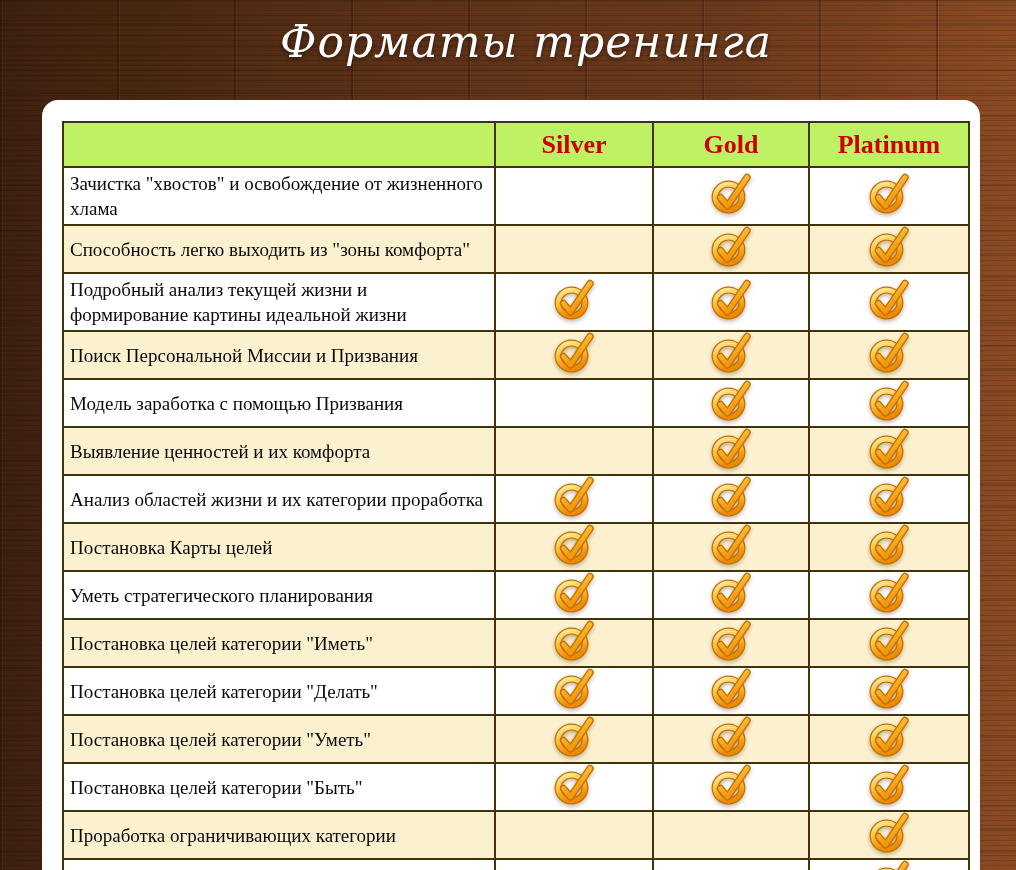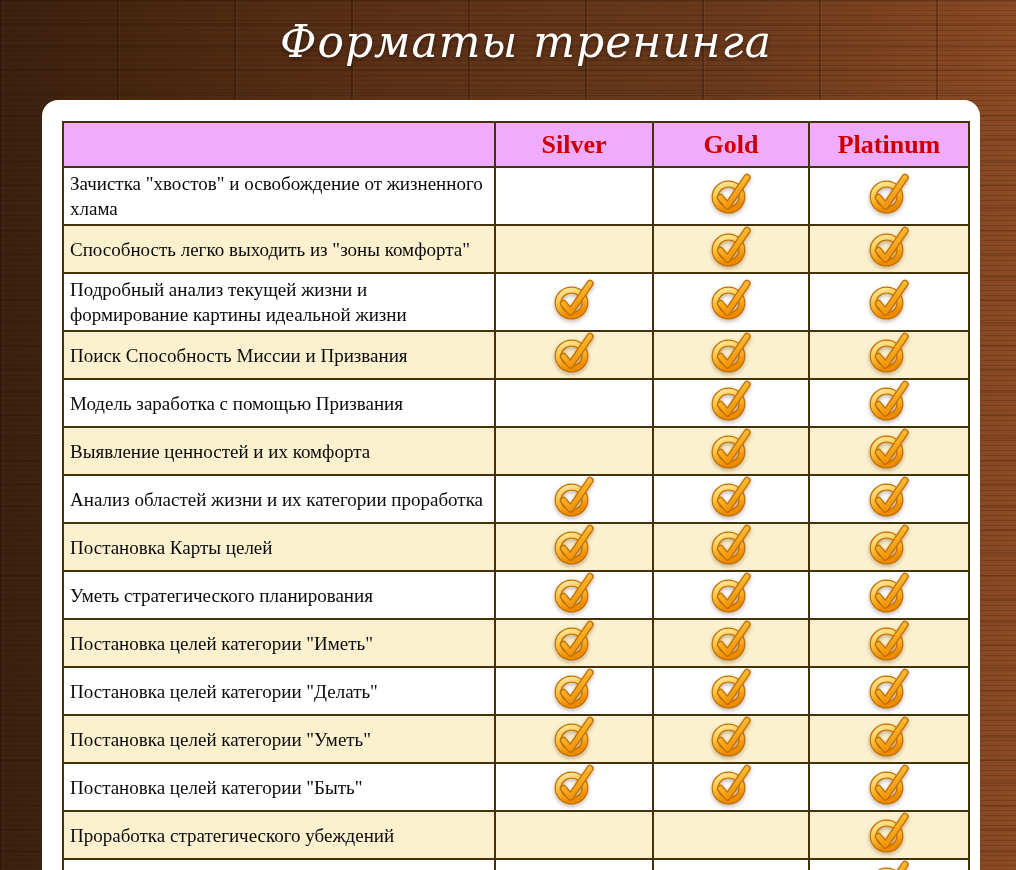--- a/index.html
+++ b/index.html
@@ -29,21 +29,21 @@
   }
   table{
     border-collapse:collapse; table-layout:fixed;
     margin:21px 0 0 20px; width:906px;
     border:2px solid #46320a;
   }
   col.c-label{ width:432px; } col.c-silver{ width:158px; }
   col.c-gold{ width:156px; } col.c-platinum{ width:160px; }
   th,td{ border:2px solid #46320a; }
   thead th{
-    height:45px; background:#f0abfc;
+    height:45px; background:#bef264;
     color:#cc0000; font-weight:bold; font-size:26px;
     font-family:"Liberation Serif", serif;
     text-align:center; vertical-align:middle;
   }
   td.label-cell{
     font-size:19px; line-height:1.32; color:#0a0a0a;
     padding:3px 8px 3px 6px; vertical-align:middle;
     background:#ffffff;
   }
   td.plan-cell{ text-align:center; vertical-align:middle; height:44px; background:#ffffff; }
@@ -165,21 +165,21 @@
         <svg width="40" height="42" viewBox="0 0 40 42" xmlns="http://www.w3.org/2000/svg">
           <ellipse cx="17.5" cy="24" rx="13.4" ry="12.9" fill="none" stroke="#c17000" stroke-width="7"></ellipse>
           <ellipse cx="17.5" cy="24" rx="13.4" ry="12.9" fill="none" stroke="url(#gRing)" stroke-width="4.6"></ellipse>
           <path d="M9.5 24.5 L16.5 33 L36 4.5" fill="none" stroke="#c17000" stroke-width="7.4" stroke-linecap="round" stroke-linejoin="round"></path>
           <path d="M9.5 24.5 L16.5 33 L36 4.5" fill="none" stroke="url(#gCheck)" stroke-width="4.8" stroke-linecap="round" stroke-linejoin="round"></path>
         </svg>
       </span>
     </td>
   </tr>
         <tr class="beige">
-    <td class="label-cell">Поиск Способность Миссии и Призвания</td>
+    <td class="label-cell">Поиск Персональной Миссии и Призвания</td>
     <td class="plan-cell">
       <span class="check">
         <svg width="40" height="42" viewBox="0 0 40 42" xmlns="http://www.w3.org/2000/svg">
           <defs>
             <linearGradient id="gRing" x1="0" y1="0" x2="0.35" y2="1">
               <stop offset="0" stop-color="#ffeaa0"></stop>
               <stop offset="0.45" stop-color="#fdc544"></stop>
               <stop offset="1" stop-color="#ee8a00"></stop>
             </linearGradient>
             <linearGradient id="gCheck" x1="0" y1="0" x2="0.6" y2="1">
@@ -577,21 +577,21 @@
         <svg width="40" height="42" viewBox="0 0 40 42" xmlns="http://www.w3.org/2000/svg">
           <ellipse cx="17.5" cy="24" rx="13.4" ry="12.9" fill="none" stroke="#c17000" stroke-width="7"></ellipse>
           <ellipse cx="17.5" cy="24" rx="13.4" ry="12.9" fill="none" stroke="url(#gRing)" stroke-width="4.6"></ellipse>
           <path d="M9.5 24.5 L16.5 33 L36 4.5" fill="none" stroke="#c17000" stroke-width="7.4" stroke-linecap="round" stroke-linejoin="round"></path>
           <path d="M9.5 24.5 L16.5 33 L36 4.5" fill="none" stroke="url(#gCheck)" stroke-width="4.8" stroke-linecap="round" stroke-linejoin="round"></path>
         </svg>
       </span>
     </td>
   </tr>
         <tr class="beige">
-    <td class="label-cell">Проработка стратегического убеждений</td>
+    <td class="label-cell">Проработка ограничивающих категории</td>
     <td class="plan-cell">
       
     </td>
     <td class="plan-cell">
       
     </td>
     <td class="plan-cell">
       <span class="check">
         <svg width="40" height="42" viewBox="0 0 40 42" xmlns="http://www.w3.org/2000/svg">
           <ellipse cx="17.5" cy="24" rx="13.4" ry="12.9" fill="none" stroke="#c17000" stroke-width="7"></ellipse>

